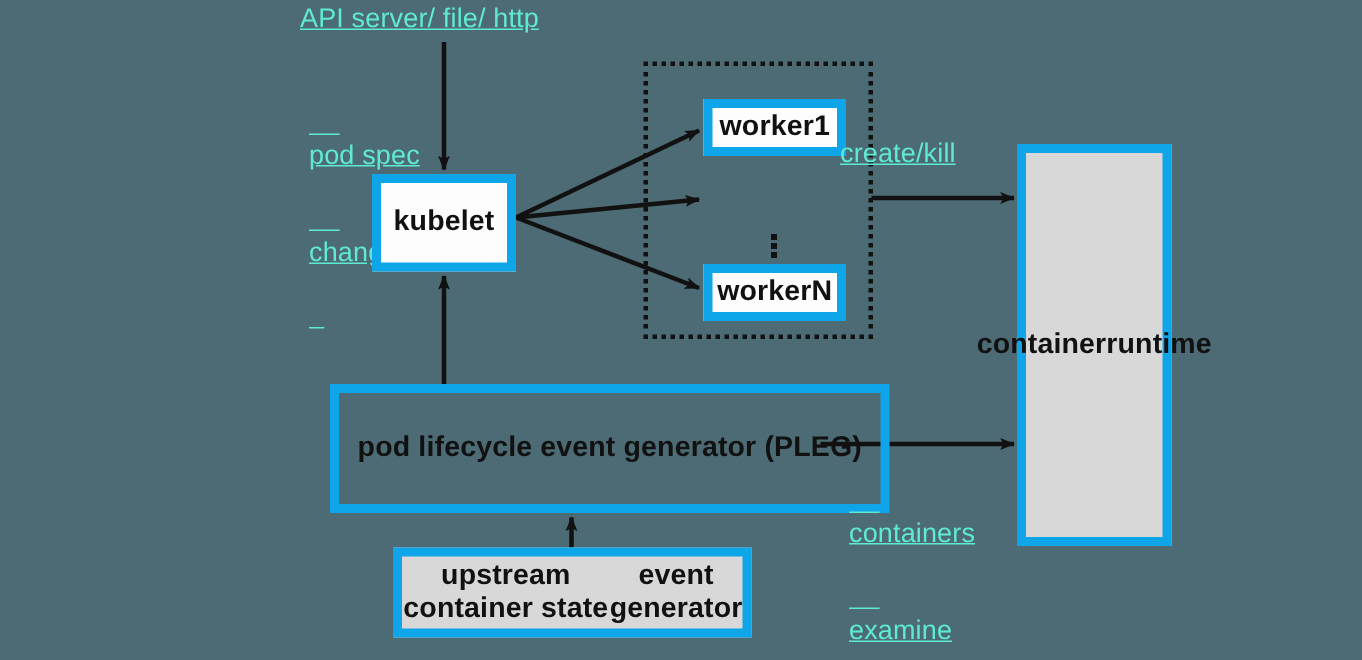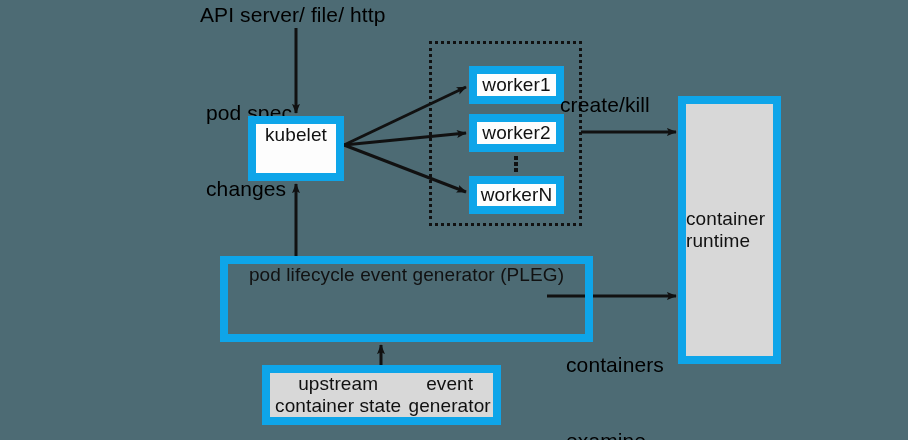--- a/index.html
+++ b/index.html
@@ -19,50 +19,52 @@
   #svg-layer {
     position: absolute;
     left: 0;
     top: 0;
     width: 908px;
     height: 440px;
   }
   .node {
     position: absolute;
     box-sizing: border-box;
-    border: 8px solid #0ea5e9;
+    border: 6px solid #0ea5e9;
     display: flex;
-    align-items: flex-start;
+    align-items: center;
     justify-content: center;
     text-align: center;
     color: #111111;
     font-family: "Liberation Sans", sans-serif;
     font-size: 19px;
     line-height: 1.18;
     letter-spacing: 0.1px;
+    font-weight: bold;
   }
   .node.white { background: #fdfdfd; }
   .node.grey  { background: #d8d8d8; }
   .node.clear { background: transparent; }
 
   .dotted-group {
     position: absolute;
     box-sizing: border-box;
     border: 3px dotted #111111;
     background: transparent;
   }
 
   .edge-label {
     position: absolute;
-    color: #000000;
+    color: #5eead4;
     font-family: "Liberation Sans", sans-serif;
-    font-size: 21px;
+    font-size: 18px;
     line-height: 1.2;
     white-space: pre;
     letter-spacing: 0.1px;
+    text-decoration: underline;
   }
 
   .vdots {
     position: absolute;
     width: 4px;
     display: flex;
     flex-direction: column;
     justify-content: space-between;
     align-items: center;
   }
@@ -112,37 +114,34 @@
   <div class="node white" style="left:248px; top:116px; width:96px; height:65px;">
     <span>kubelet</span>
   </div>
 
   <div class="dotted-group" style="left:429px; top:41px; width:153px; height:185px;"></div>
 
   <div class="node white" style="left:469px; top:66px; width:95px; height:38px;">
     <span>worker1</span>
   </div>
 
-  <div class="node white" style="left:469px; top:114px; width:95px; height:38px;">
-    <span>worker2</span>
-  </div>
 
   <div class="vdots" style="left:514px; top:156px; height:16px;">
     <i></i>
       <i></i>
       <i></i>
   </div>
 
   <div class="node white" style="left:469px; top:176px; width:95px; height:38px;">
     <span>workerN</span>
   </div>
 
   <div class="edge-label" style="left:560px; top:92px;">create/kill</div>
 
-  <div class="node grey" style="left:678px; top:96px; width:103px; height:268px; flex-direction:column;">
+  <div class="node grey" style="left:678px; top:96px; width:103px; height:268px; flex-direction:row;">
     <span>container</span>
     <span>runtime</span>
   </div>
 
 
   <div class="node clear" style="left:220px; top:256px; width:373px; height:86px;">
     <span>pod lifecycle event generator (PLEG)</span>
   </div>
 
   <div class="edge-label" style="left:566px; top:302px;">

